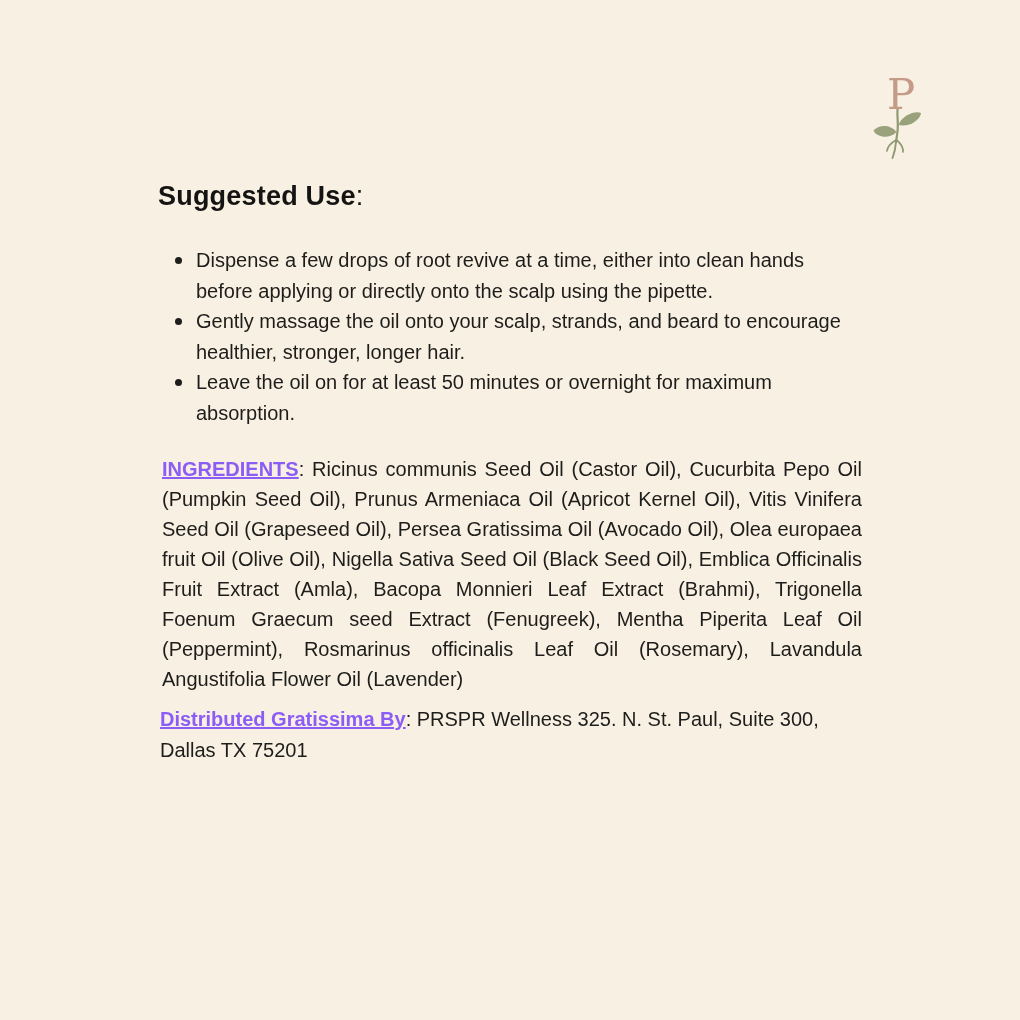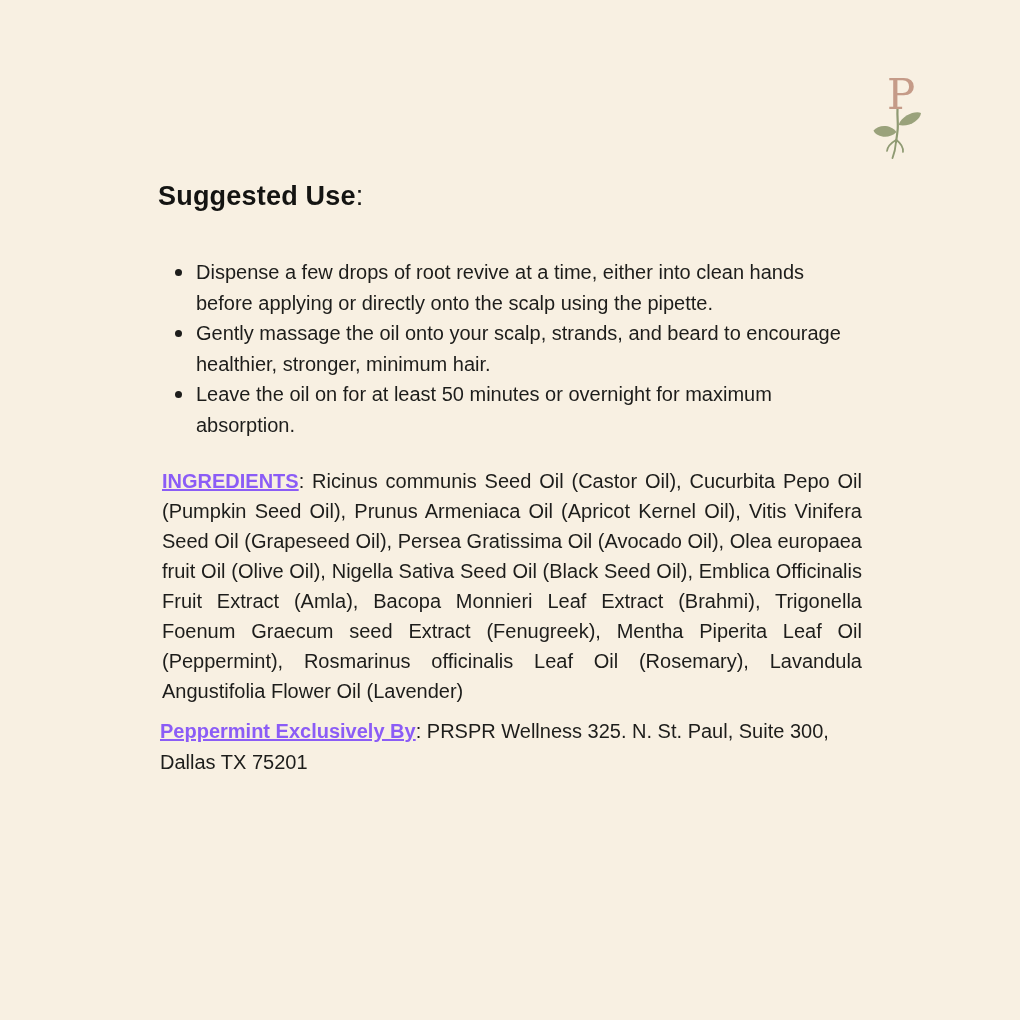--- a/index.html
+++ b/index.html
@@ -31,21 +31,21 @@
   }
   .suggested-heading {
     font-size: 27px;
     line-height: 26px;
     font-weight: 700;
     color: #141412;
     letter-spacing: 0.2px;
   }
   .suggested-heading .colon { font-weight: 400; }
   ul.bullets {
-    margin-top: 48px;
+    margin-top: 36px;
     list-style: none;
     padding-left: 38px;
   }
   ul.bullets li {
     position: relative;
     font-size: 20px;
     line-height: 30.5px;
     color: #1d1d1b;
   }
   ul.bullets li::before {
@@ -102,23 +102,23 @@
       <text x="17" y="33" font-family="DejaVu Serif, serif" font-size="42" fill="#c59b88">P</text>
     </svg>
   </div>
 
   <div class="content">
 
     <h2 class="suggested-heading"><span>Suggested Use</span><span class="colon">:</span></h2>
 
     <ul class="bullets">
       <li>Dispense a few drops of root revive at a time, either into clean hands before applying or directly onto the scalp using the pipette.</li>
-      <li>Gently massage the oil onto your scalp, strands, and beard to encourage healthier, stronger, minimum hair.</li>
+      <li>Gently massage the oil onto your scalp, strands, and beard to encourage healthier, stronger, longer hair.</li>
       <li>Leave the oil on for at least 50 minutes or overnight for maximum absorption.</li>
     </ul>
 
     <p class="ingredients"><strong>INGREDIENTS</strong><span>: Ricinus communis Seed Oil (Castor Oil), Cucurbita Pepo Oil (Pumpkin Seed Oil), Prunus Armeniaca Oil (Apricot Kernel Oil), Vitis Vinifera Seed Oil (Grapeseed Oil), Persea Gratissima Oil (Avocado Oil), Olea europaea fruit Oil (Olive Oil), Nigella Sativa Seed Oil (Black Seed Oil), Emblica Officinalis Fruit Extract (Amla), Bacopa Monnieri Leaf Extract (Brahmi), Trigonella Foenum Graecum seed Extract (Fenugreek), Mentha Piperita Leaf Oil (Peppermint), Rosmarinus officinalis Leaf Oil (Rosemary), Lavandula Angustifolia Flower Oil (Lavender)</span></p>
 
-    <p class="distributor"><strong>Peppermint Exclusively By</strong><span>: PRSPR Wellness 325. N. St. Paul, Suite 300, Dallas TX 75201</span></p>
+    <p class="distributor"><strong>Distributed Gratissima By</strong><span>: PRSPR Wellness 325. N. St. Paul, Suite 300, Dallas TX 75201</span></p>
 
   </div>
 
 </div>
 
 </body></html>

